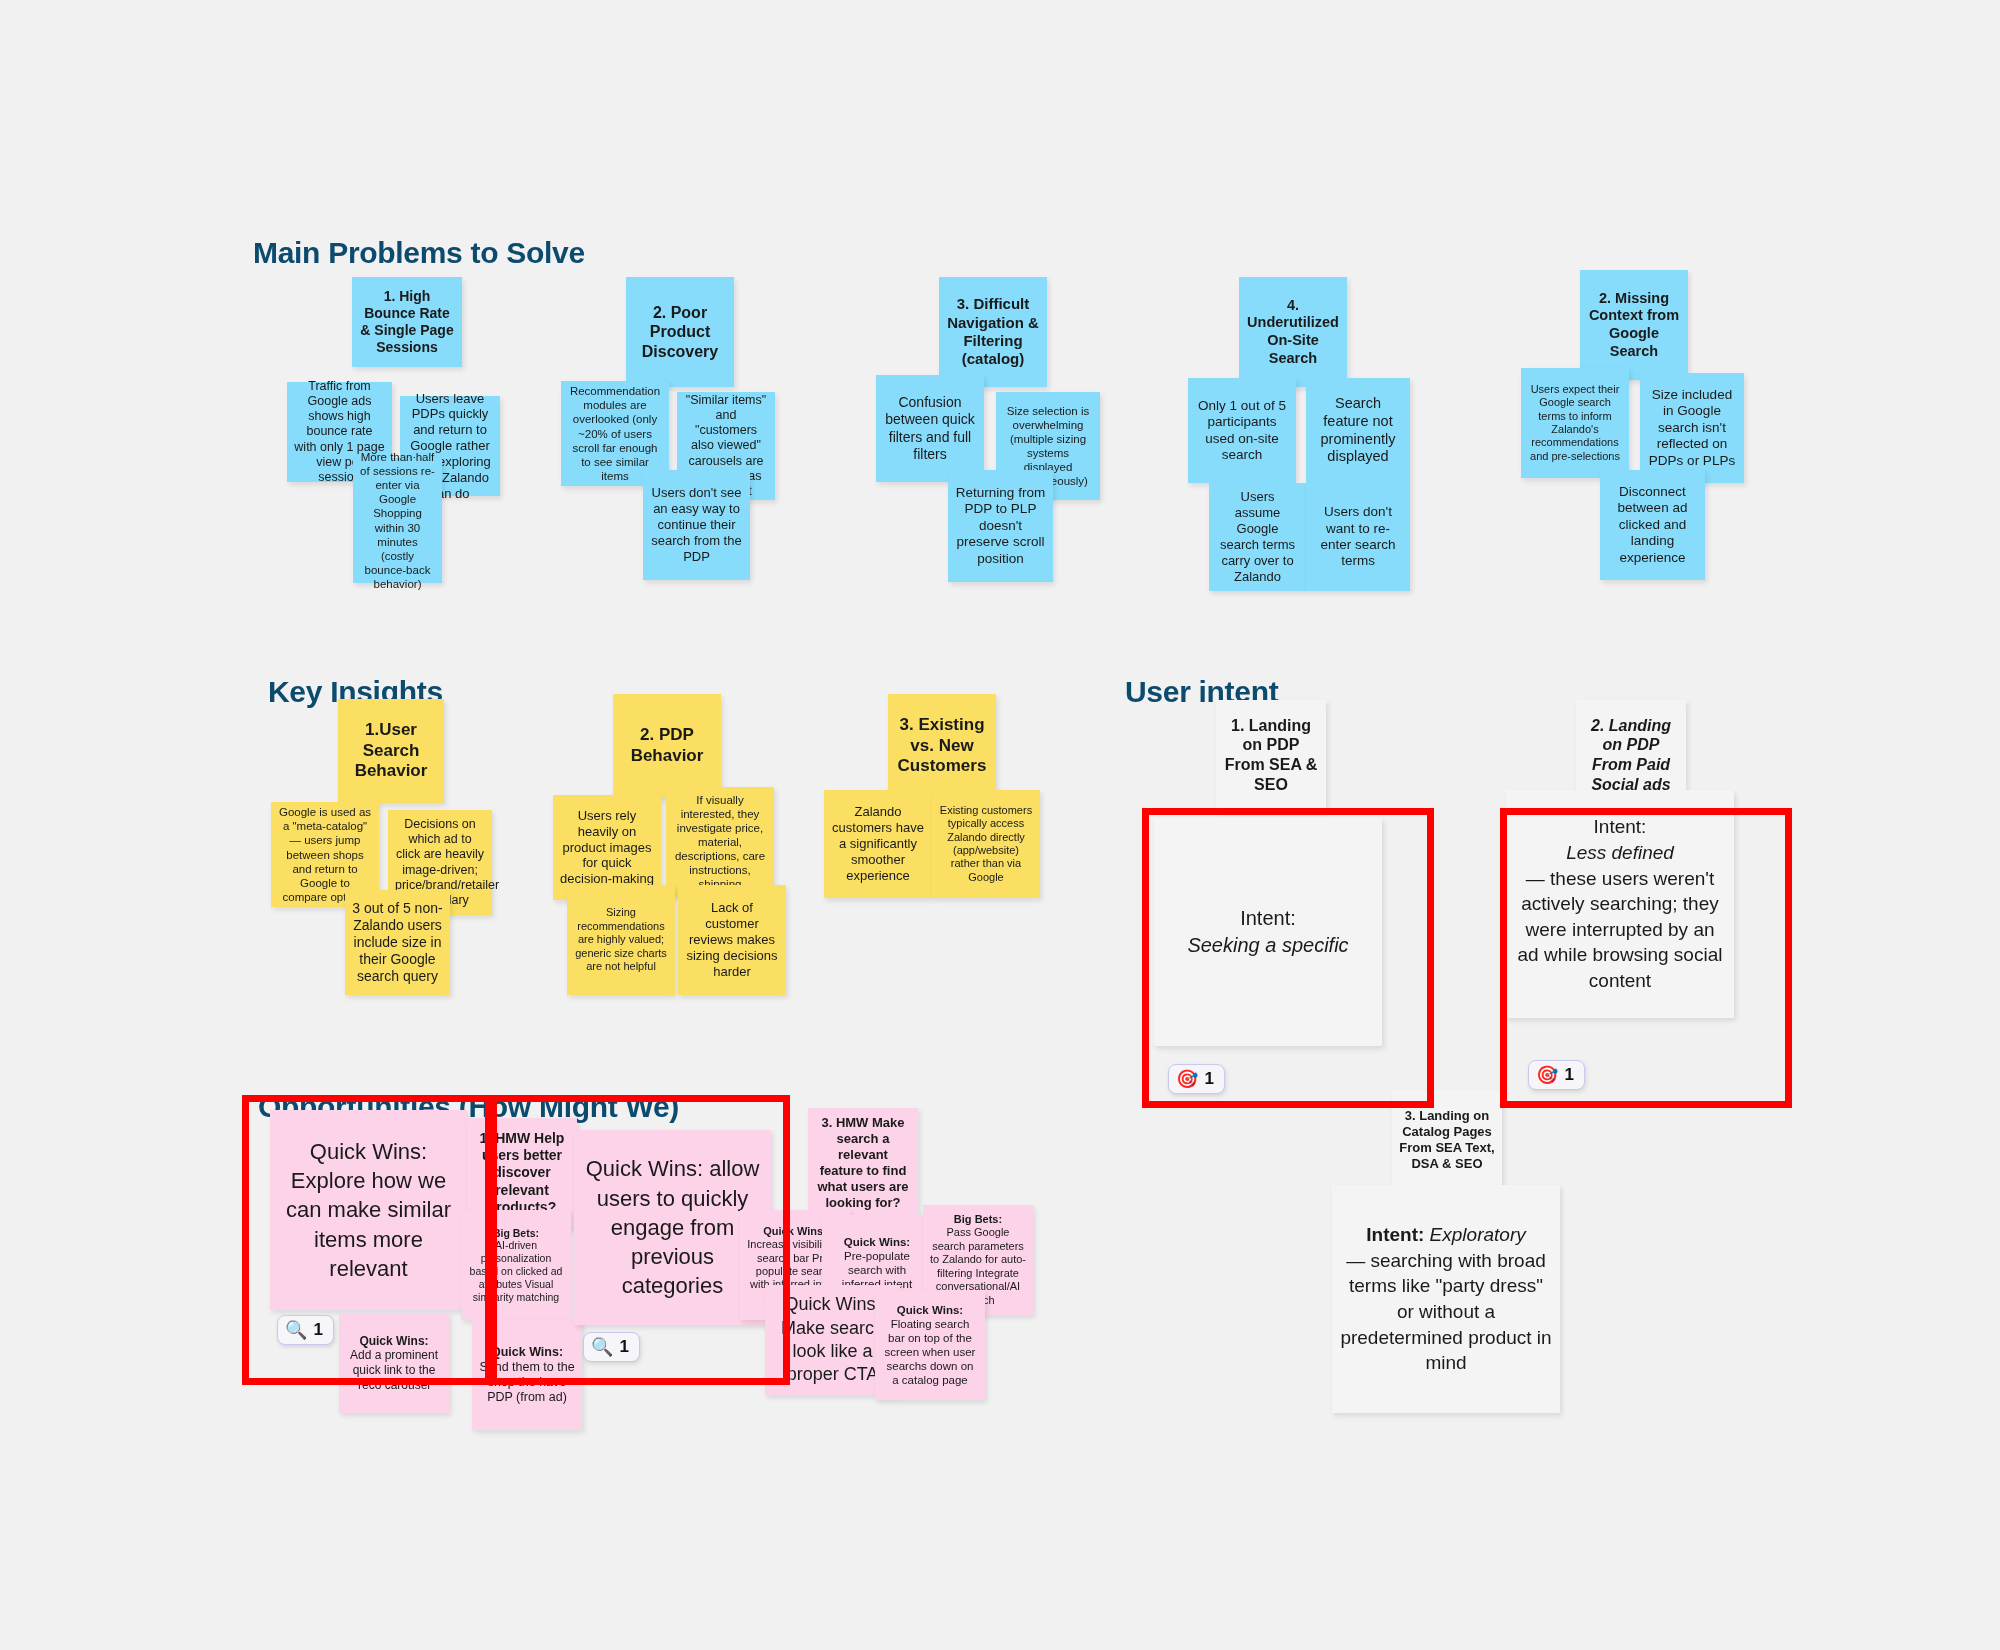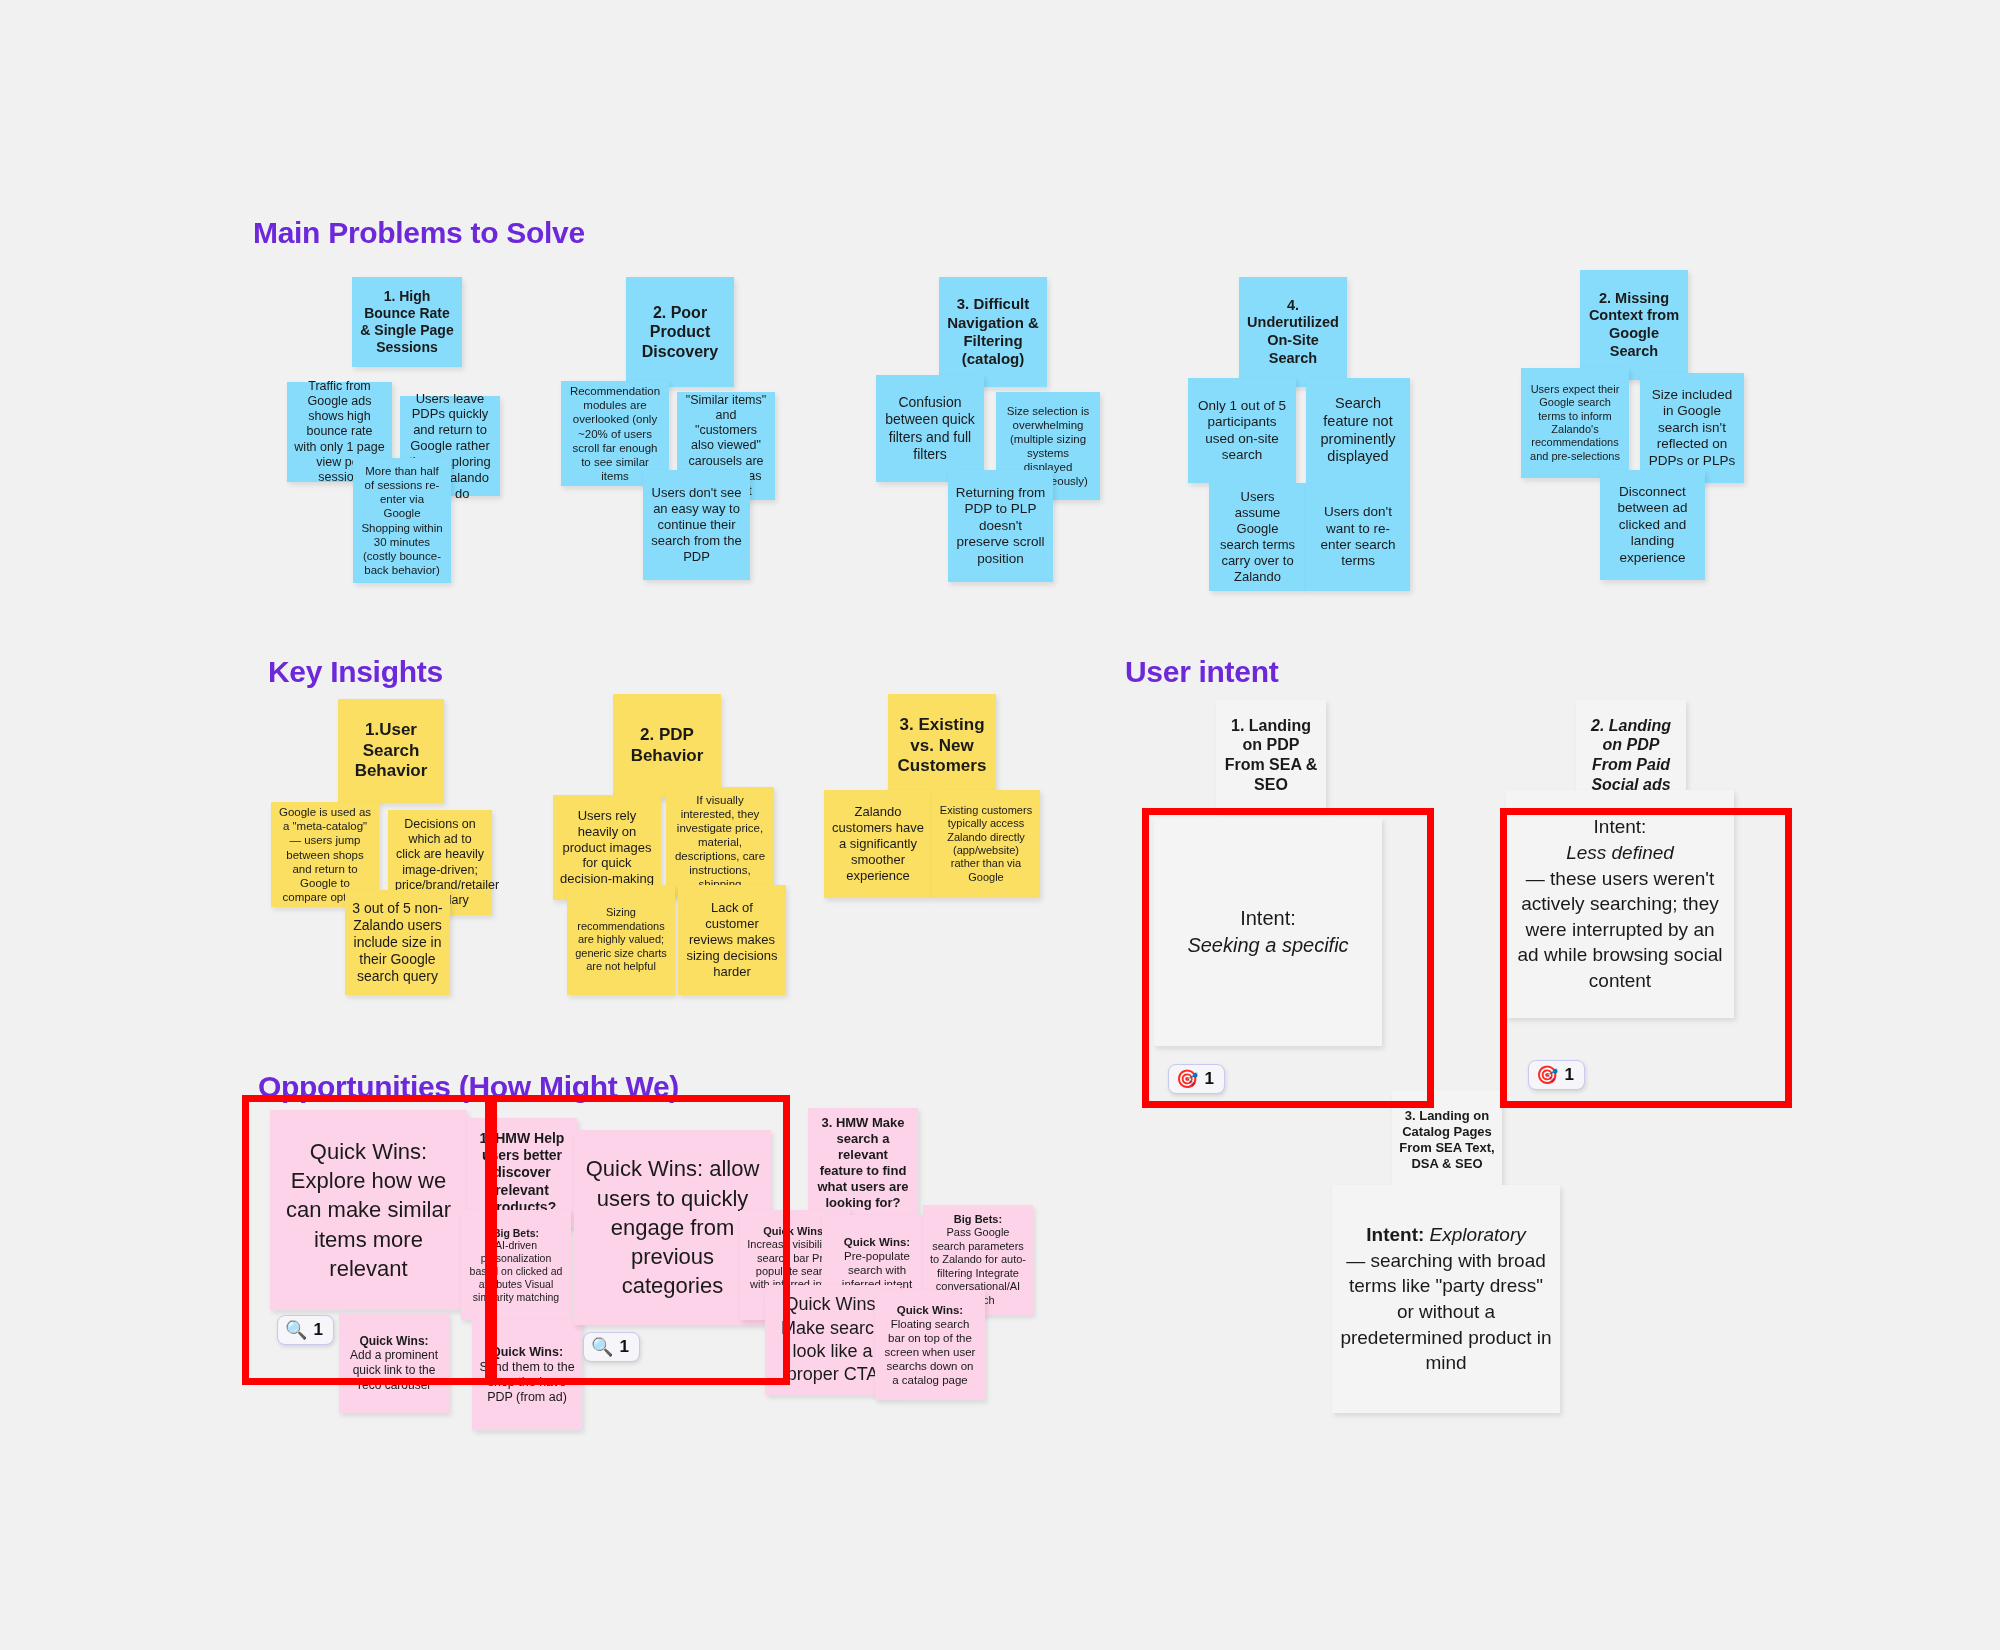--- a/index.html
+++ b/index.html
@@ -7,23 +7,24 @@
     width:2000px;height:1650px;
     background:#f1f1f1;
     font-family:"Liberation Sans", sans-serif;
     overflow:hidden;
     position:relative;
   }
   .canvas{position:absolute;inset:0;}
   .section-title{
     position:absolute;
     font-weight:bold;
-    color:#6d28d9;
+    color:#0c4a6e;
     letter-spacing:-0.3px;
     white-space:nowrap;
+    margin-top:20px;
   }
   .note{
     position:absolute;
     box-sizing:border-box;
     display:flex;
     align-items:center;
     justify-content:center;
     text-align:center;
     padding:6px 7px;
     color:#1a1a1a;
@@ -67,21 +68,21 @@
 
   <div class="note blue hdr" style="left:352px;top:277px;width:110px;height:90px;font-size:14px;">
     <span>1. High Bounce Rate &amp; Single Page Sessions</span>
     </div>
   <div class="note blue" style="left:287px;top:382px;width:105px;height:100px;font-size:12.5px;">
     <span>Traffic from Google ads shows high bounce rate with only 1 page view per session</span>
     </div>
   <div class="note blue" style="left:400px;top:396px;width:100px;height:100px;font-size:13px;">
     <span>Users leave PDPs quickly and return to Google rather than exploring what Zalando can do</span>
     </div>
-  <div class="note blue" style="left:353px;top:458px;width:98px;height:125px;font-size:11.5px;">
+  <div class="note blue" style="left:353px;top:458px;width:89px;height:125px;font-size:11.5px;">
     <span>More than half of sessions re-enter via Google Shopping within 30 minutes (costly bounce-back behavior)</span>
     </div>
 
   <div class="note blue hdr" style="left:626px;top:277px;width:108px;height:110px;font-size:16px;">
     <span>2. Poor Product Discovery</span>
     </div>
   <div class="note blue" style="left:561px;top:381px;width:108px;height:105px;font-size:11.5px;">
     <span>Recommendation modules are overlooked (only ~20% of users scroll far enough to see similar items</span>
     </div>
   <div class="note blue" style="left:677px;top:392px;width:98px;height:108px;font-size:12.5px;">

